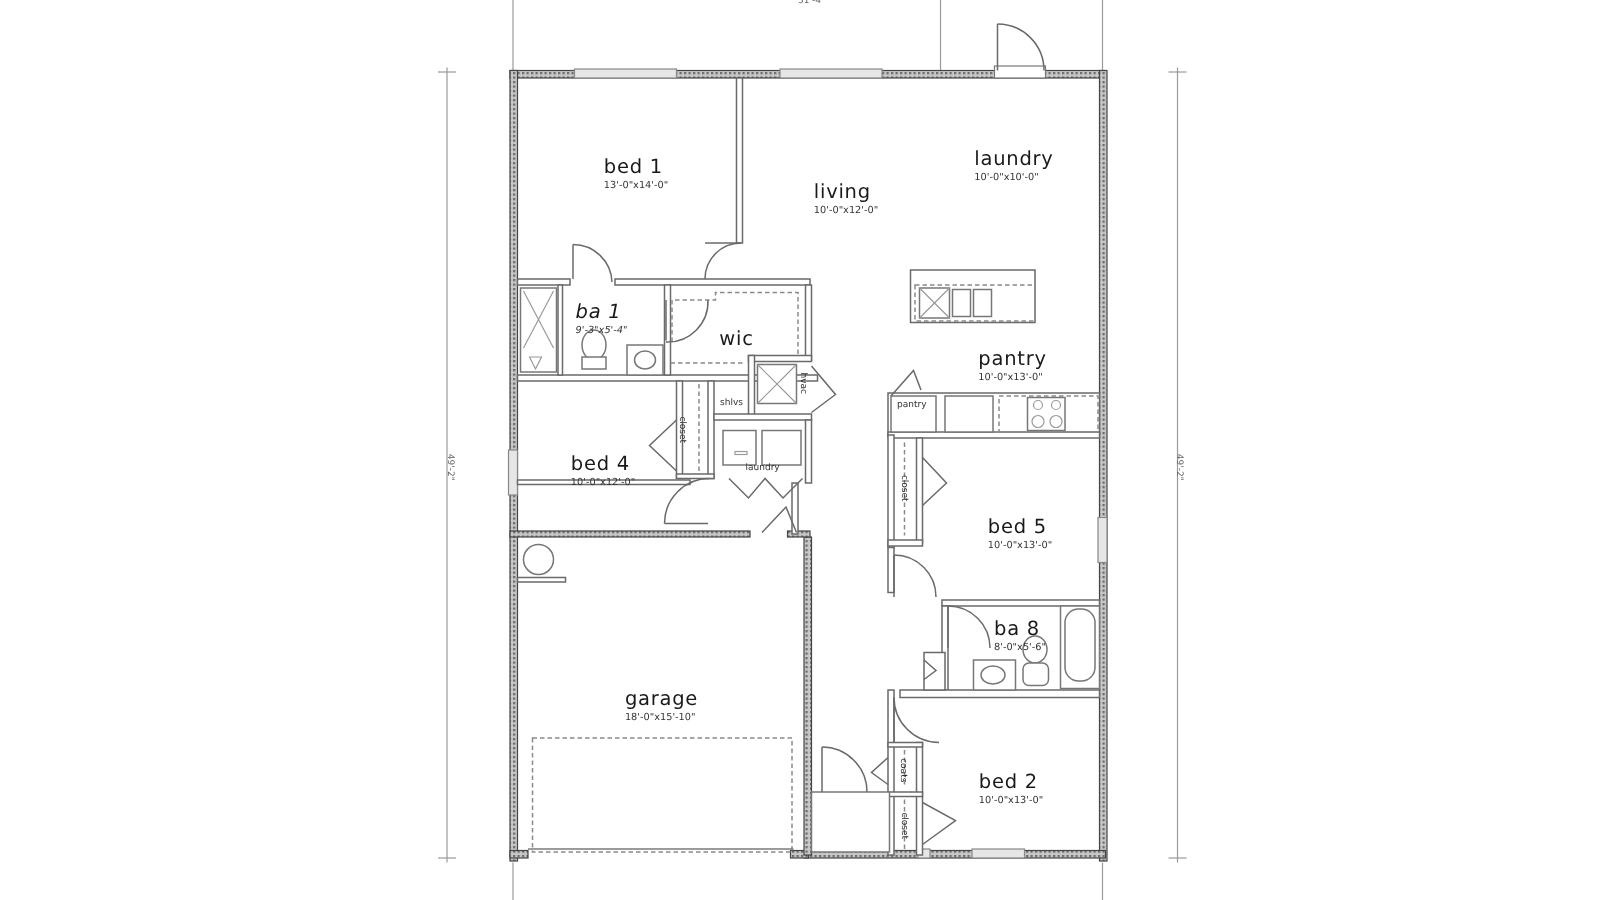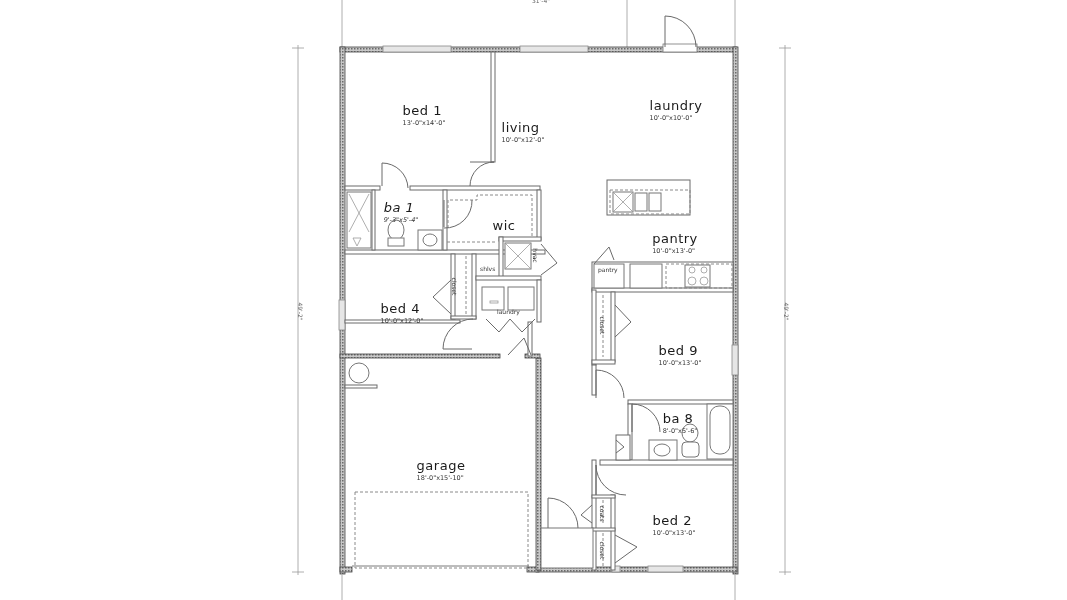--- a/index.html
+++ b/index.html
@@ -244,45 +244,45 @@
 
     <line class="door" x1="548" y1="498" x2="548" y2="528"></line>
     <path class="door" d="M548 498 A30 30 0 0 1 578 528"></path>
   </g>
 </svg>
 
 <div class="label" style="left:424px; top:100px;">
   <span class="room-name">bed 1</span>
   <span class="room-dim">13'-0"x14'-0"</span>
 </div>
-<div class="label" style="left:523px; top:117px;">
+<div class="label" style="left:564px; top:117px;">
   <span class="room-name">living</span>
   <span class="room-dim">10'-0"x12'-0"</span>
 </div>
 <div class="label" style="left:676px; top:95px;">
   <span class="room-name">laundry</span>
   <span class="room-dim">10'-0"x10'-0"</span>
 </div>
 <div class="label" style="left:401px; top:197px;font-style:italic;">
   <span class="room-name">ba 1</span>
   <span class="room-dim">9'-3"x5'-4"</span>
 </div>
-<div class="label" style="left:504px; top:215px;">
+<div class="label" style="left:491px; top:215px;">
   <span class="room-name">wic</span>
 </div>
 <div class="label" style="left:675px; top:228px;">
   <span class="room-name">pantry</span>
   <span class="room-dim">10'-0"x13'-0"</span>
 </div>
 <div class="label" style="left:402px; top:298px;">
   <span class="room-name">bed 4</span>
   <span class="room-dim">10'-0"x12'-0"</span>
 </div>
 <div class="label" style="left:680px; top:340px;">
-  <span class="room-name">bed 9</span>
+  <span class="room-name">bed 5</span>
   <span class="room-dim">10'-0"x13'-0"</span>
 </div>
 <div class="label" style="left:680px; top:408px;">
   <span class="room-name">ba 8</span>
   <span class="room-dim">8'-0"x5'-6"</span>
 </div>
 <div class="label" style="left:441px; top:455px;">
   <span class="room-name">garage</span>
   <span class="room-dim">18'-0"x15'-10"</span>
 </div>

